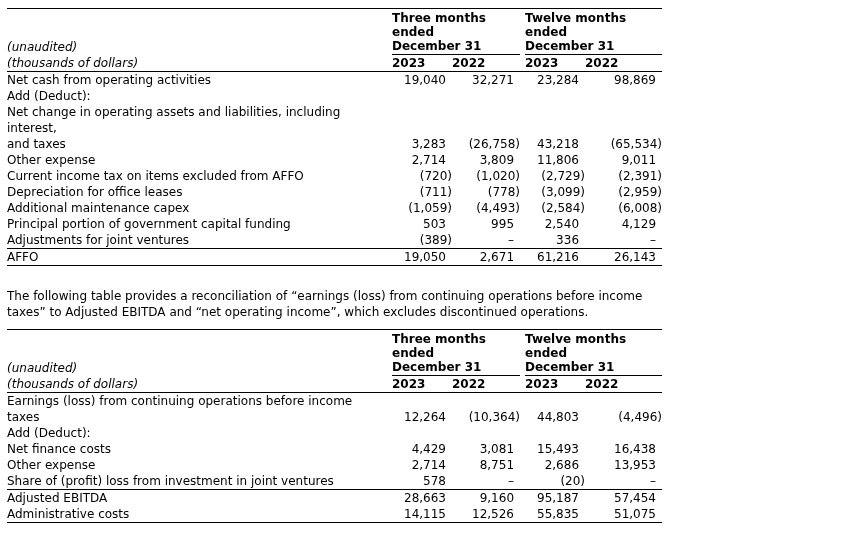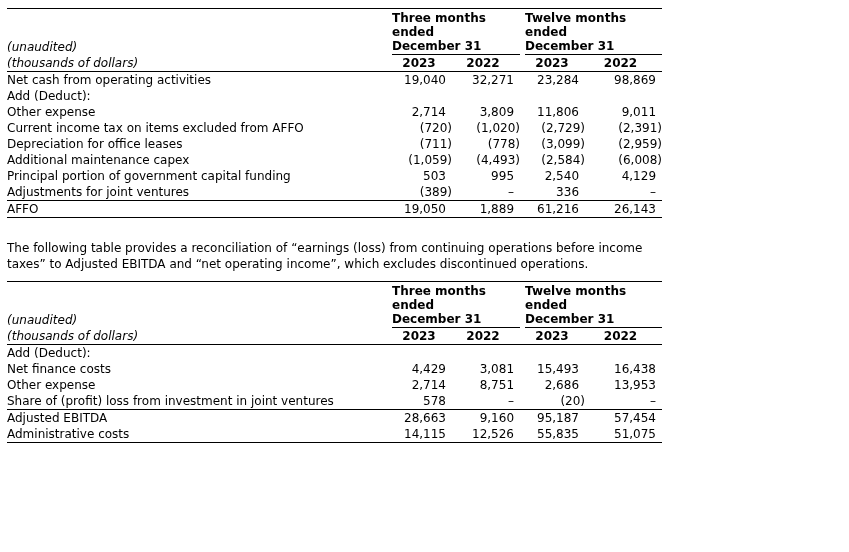--- a/index.html
+++ b/index.html
@@ -34,21 +34,21 @@
   .c-n4 { width: 77px; }
   th.grp {
     font-weight: bold;
     text-align: left;
     white-space: pre-line;
     line-height: 14px;
     padding: 2px 0 1px 0;
     border-bottom: 1.5px solid #000;
   }
   tr.h2 td, tr.h2 th { border-bottom: 1.5px solid #000; height: 16px; }
-  th.yr { font-weight: bold; text-align: center; padding-right: 6px; }
+  th.yr { font-weight: bold; text-align: left; padding-right: 6px; }
   .it { font-style: italic; }
   td.lbl { text-align: left; white-space: pre-line; margin-top: 16px; }
   td.n { text-align: right; padding-right: 6px; white-space: nowrap; }
   .bold { font-weight: bold; }
   .neg { margin-right: -6px; }
   .fin tbody tr { height: 16px; }
   tr.rule td { border-bottom: 1.5px solid #000; }
   p.para {
     margin: 22px 0 9px 0;
     white-space: pre-line;
@@ -93,20 +93,29 @@
         <td class="n bold"><span>19,040</span></td>
         <td class="n"><span>32,271</span></td>
         <td></td>
         <td class="n bold"><span>23,284</span></td>
         <td class="n"><span>98,869</span></td>
       </tr>
       <tr>
         <td class="lbl bold" colspan="6">Add (Deduct):</td>
       </tr>
       <tr>
+        <td class="lbl">Net change in operating assets and liabilities, including interest,
+and taxes</td>
+        <td class="n bold"><span>3,283</span></td>
+        <td class="n"><span class="neg">(26,758)</span></td>
+        <td></td>
+        <td class="n bold"><span>43,218</span></td>
+        <td class="n"><span class="neg">(65,534)</span></td>
+      </tr>
+      <tr>
         <td class="lbl">Other expense</td>
         <td class="n bold"><span>2,714</span></td>
         <td class="n"><span>3,809</span></td>
         <td></td>
         <td class="n bold"><span>11,806</span></td>
         <td class="n"><span>9,011</span></td>
       </tr>
       <tr>
         <td class="lbl">Current income tax on items excluded from AFFO</td>
         <td class="n bold"><span class="neg">(720)</span></td>
@@ -143,21 +152,21 @@
         <td class="lbl">Adjustments for joint ventures</td>
         <td class="n bold"><span class="neg">(389)</span></td>
         <td class="n"><span>–</span></td>
         <td></td>
         <td class="n bold"><span>336</span></td>
         <td class="n"><span>–</span></td>
       </tr>
       <tr class="rule">
         <td class="lbl bold">AFFO</td>
         <td class="n bold"><span>19,050</span></td>
-        <td class="n"><span>1,889</span></td>
+        <td class="n"><span>2,671</span></td>
         <td></td>
         <td class="n bold"><span>61,216</span></td>
         <td class="n"><span>26,143</span></td>
       </tr>
     </tbody>
 </table>
 
 <p class="para">The following table provides a reconciliation of “earnings (loss) from continuing operations before income
 taxes” to Adjusted EBITDA and “net operating income”, which excludes discontinued operations.</p>
 
@@ -185,20 +194,29 @@
       <td class="lbl it">(thousands of dollars)</td>
       <th class="yr">2023</th>
       <th class="yr">2022</th>
       <td></td>
       <th class="yr">2023</th>
       <th class="yr">2022</th>
     </tr>
   </thead>
   <tbody>
       <tr>
+        <td class="lbl bold">Earnings (loss) from continuing operations before income
+taxes</td>
+        <td class="n bold"><span>12,264</span></td>
+        <td class="n"><span class="neg">(10,364)</span></td>
+        <td></td>
+        <td class="n bold"><span>44,803</span></td>
+        <td class="n"><span class="neg">(4,496)</span></td>
+      </tr>
+      <tr>
         <td class="lbl bold" colspan="6">Add (Deduct):</td>
       </tr>
       <tr>
         <td class="lbl">Net finance costs</td>
         <td class="n bold"><span>4,429</span></td>
         <td class="n"><span>3,081</span></td>
         <td></td>
         <td class="n bold"><span>15,493</span></td>
         <td class="n"><span>16,438</span></td>
       </tr>

